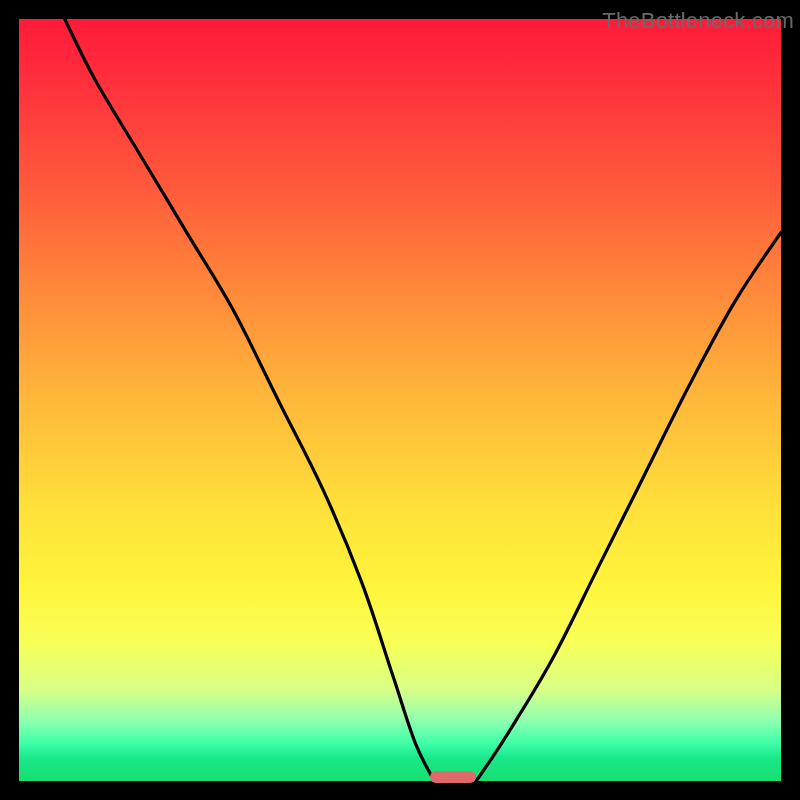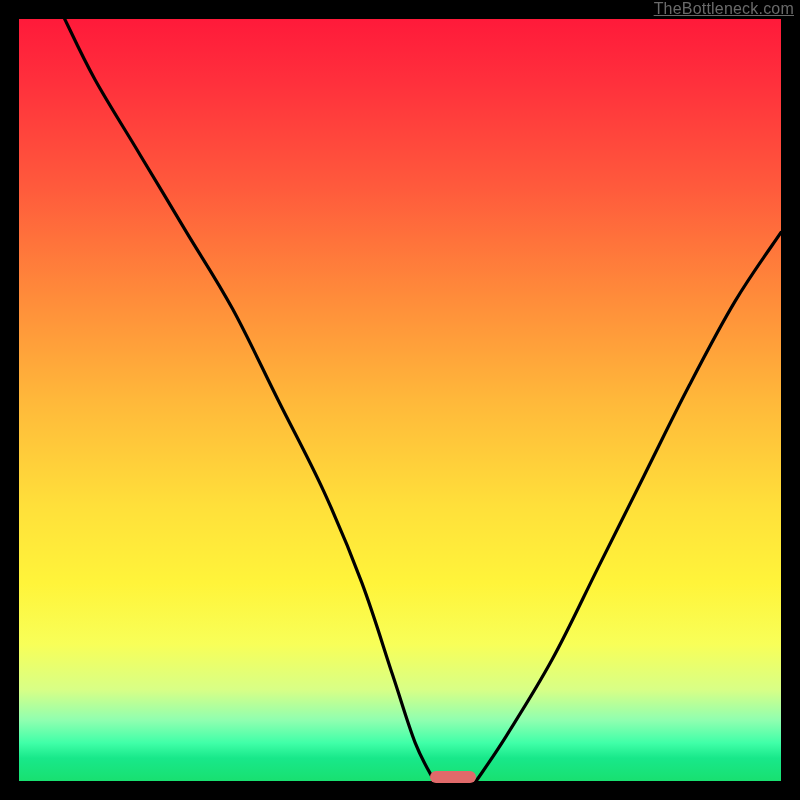--- a/index.html
+++ b/index.html
@@ -34,28 +34,27 @@
       #f8ff58 82%,
       #d8ff86 88%,
       #90ffb0 92%,
       #40ffa8 95%,
       #18e88a 97%,
       #18e070 100%
     );
   }
   .watermark {
     position: absolute;
-    top: 0px;
+    top: 8px;
     right: 6px;
     color: #6a6a6a;
-    font-size: 16px;
+    font-size: 22px;
     font-weight: 500;
     letter-spacing: 0.2px;
     user-select: none;
-    text-decoration: underline;
   }
   svg.curve {
     position: absolute;
     left: 0;
     top: 0;
     width: 762px;
     height: 762px;
   }
   .marker {
     position: absolute;

